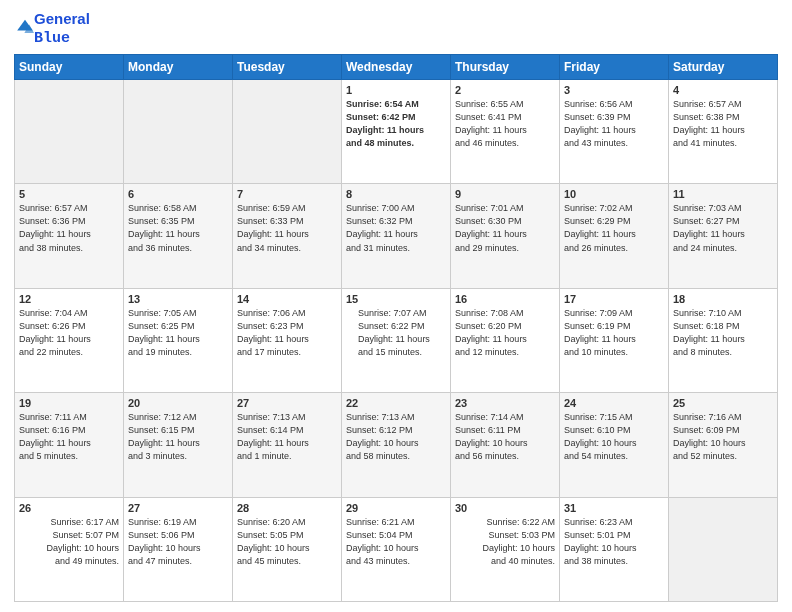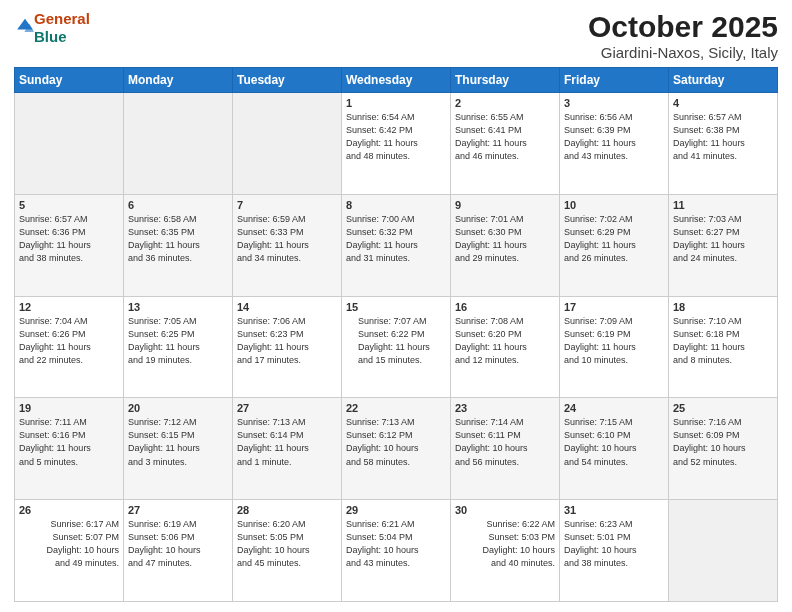--- a/index.html
+++ b/index.html
@@ -25,26 +25,27 @@
     }
     .logo {
       display: flex;
       align-items: center;
     }
     .logo-text {
       font-size: 15px;
       line-height: 1.2;
     }
     .logo-text .general {
-      color: #c2410c;
+      color: #1d4ed8;
       font-weight: bold;
     }
     .logo-text .blue {
-      color: #0f766e;
-      font-weight: bold;
+      color: #1d4ed8;
+      font-weight: bold;
+      font-family: Liberation Mono, monospace;
     }
     .logo-icon {
       width: 18px;
       height: 18px;
       margin-left: 2px;
     }
     .title-block {
       text-align: right;
     }
     .title-block h1 {
@@ -115,24 +116,20 @@
       <div>
         <svg class="logo-icon" viewBox="0 0 30 28" xmlns="http://www.w3.org/2000/svg">
           <polygon points="15,2 28,20 2,20" fill="#2176c7"></polygon>
           <polygon points="22,10 30,24 14,24" fill="#2176c7" opacity="0.6"></polygon>
         </svg>
       </div>
       <div class="logo-text">
         <span class="general">General</span><br>
         <span class="blue">Blue</span>
       </div>
-    </div>
-    <div class="title-block">
-      <h1>October 2025</h1>
-      <h2>Giardini-Naxos, Sicily, Italy</h2>
     </div>
   </div>
 
   <table class="calendar">
     <thead>
       <tr>
         <th>Sunday</th>
         <th>Monday</th>
         <th>Tuesday</th>
         <th>Wednesday</th>
@@ -141,21 +138,21 @@
         <th>Saturday</th>
       </tr>
     </thead>
     <tbody id="calendar-body">
     <tr>
           <td class="empty"></td>
           <td class="empty"></td>
           <td class="empty"></td>
           <td>
             <span class="day-num">1</span>
-            <div class="day-info" style="white-space: pre-line;">Sunrise: 6:54 AM
+            <div class="day-info" style="white-space: pre-line; font-weight: bold;">Sunrise: 6:54 AM
 Sunset: 6:42 PM
 Daylight: 11 hours
 and 48 minutes.</div>
           </td>
           <td>
             <span class="day-num">2</span>
             <div class="day-info" style="white-space: pre-line;">Sunrise: 6:55 AM
 Sunset: 6:41 PM
 Daylight: 11 hours
 and 46 minutes.</div>

